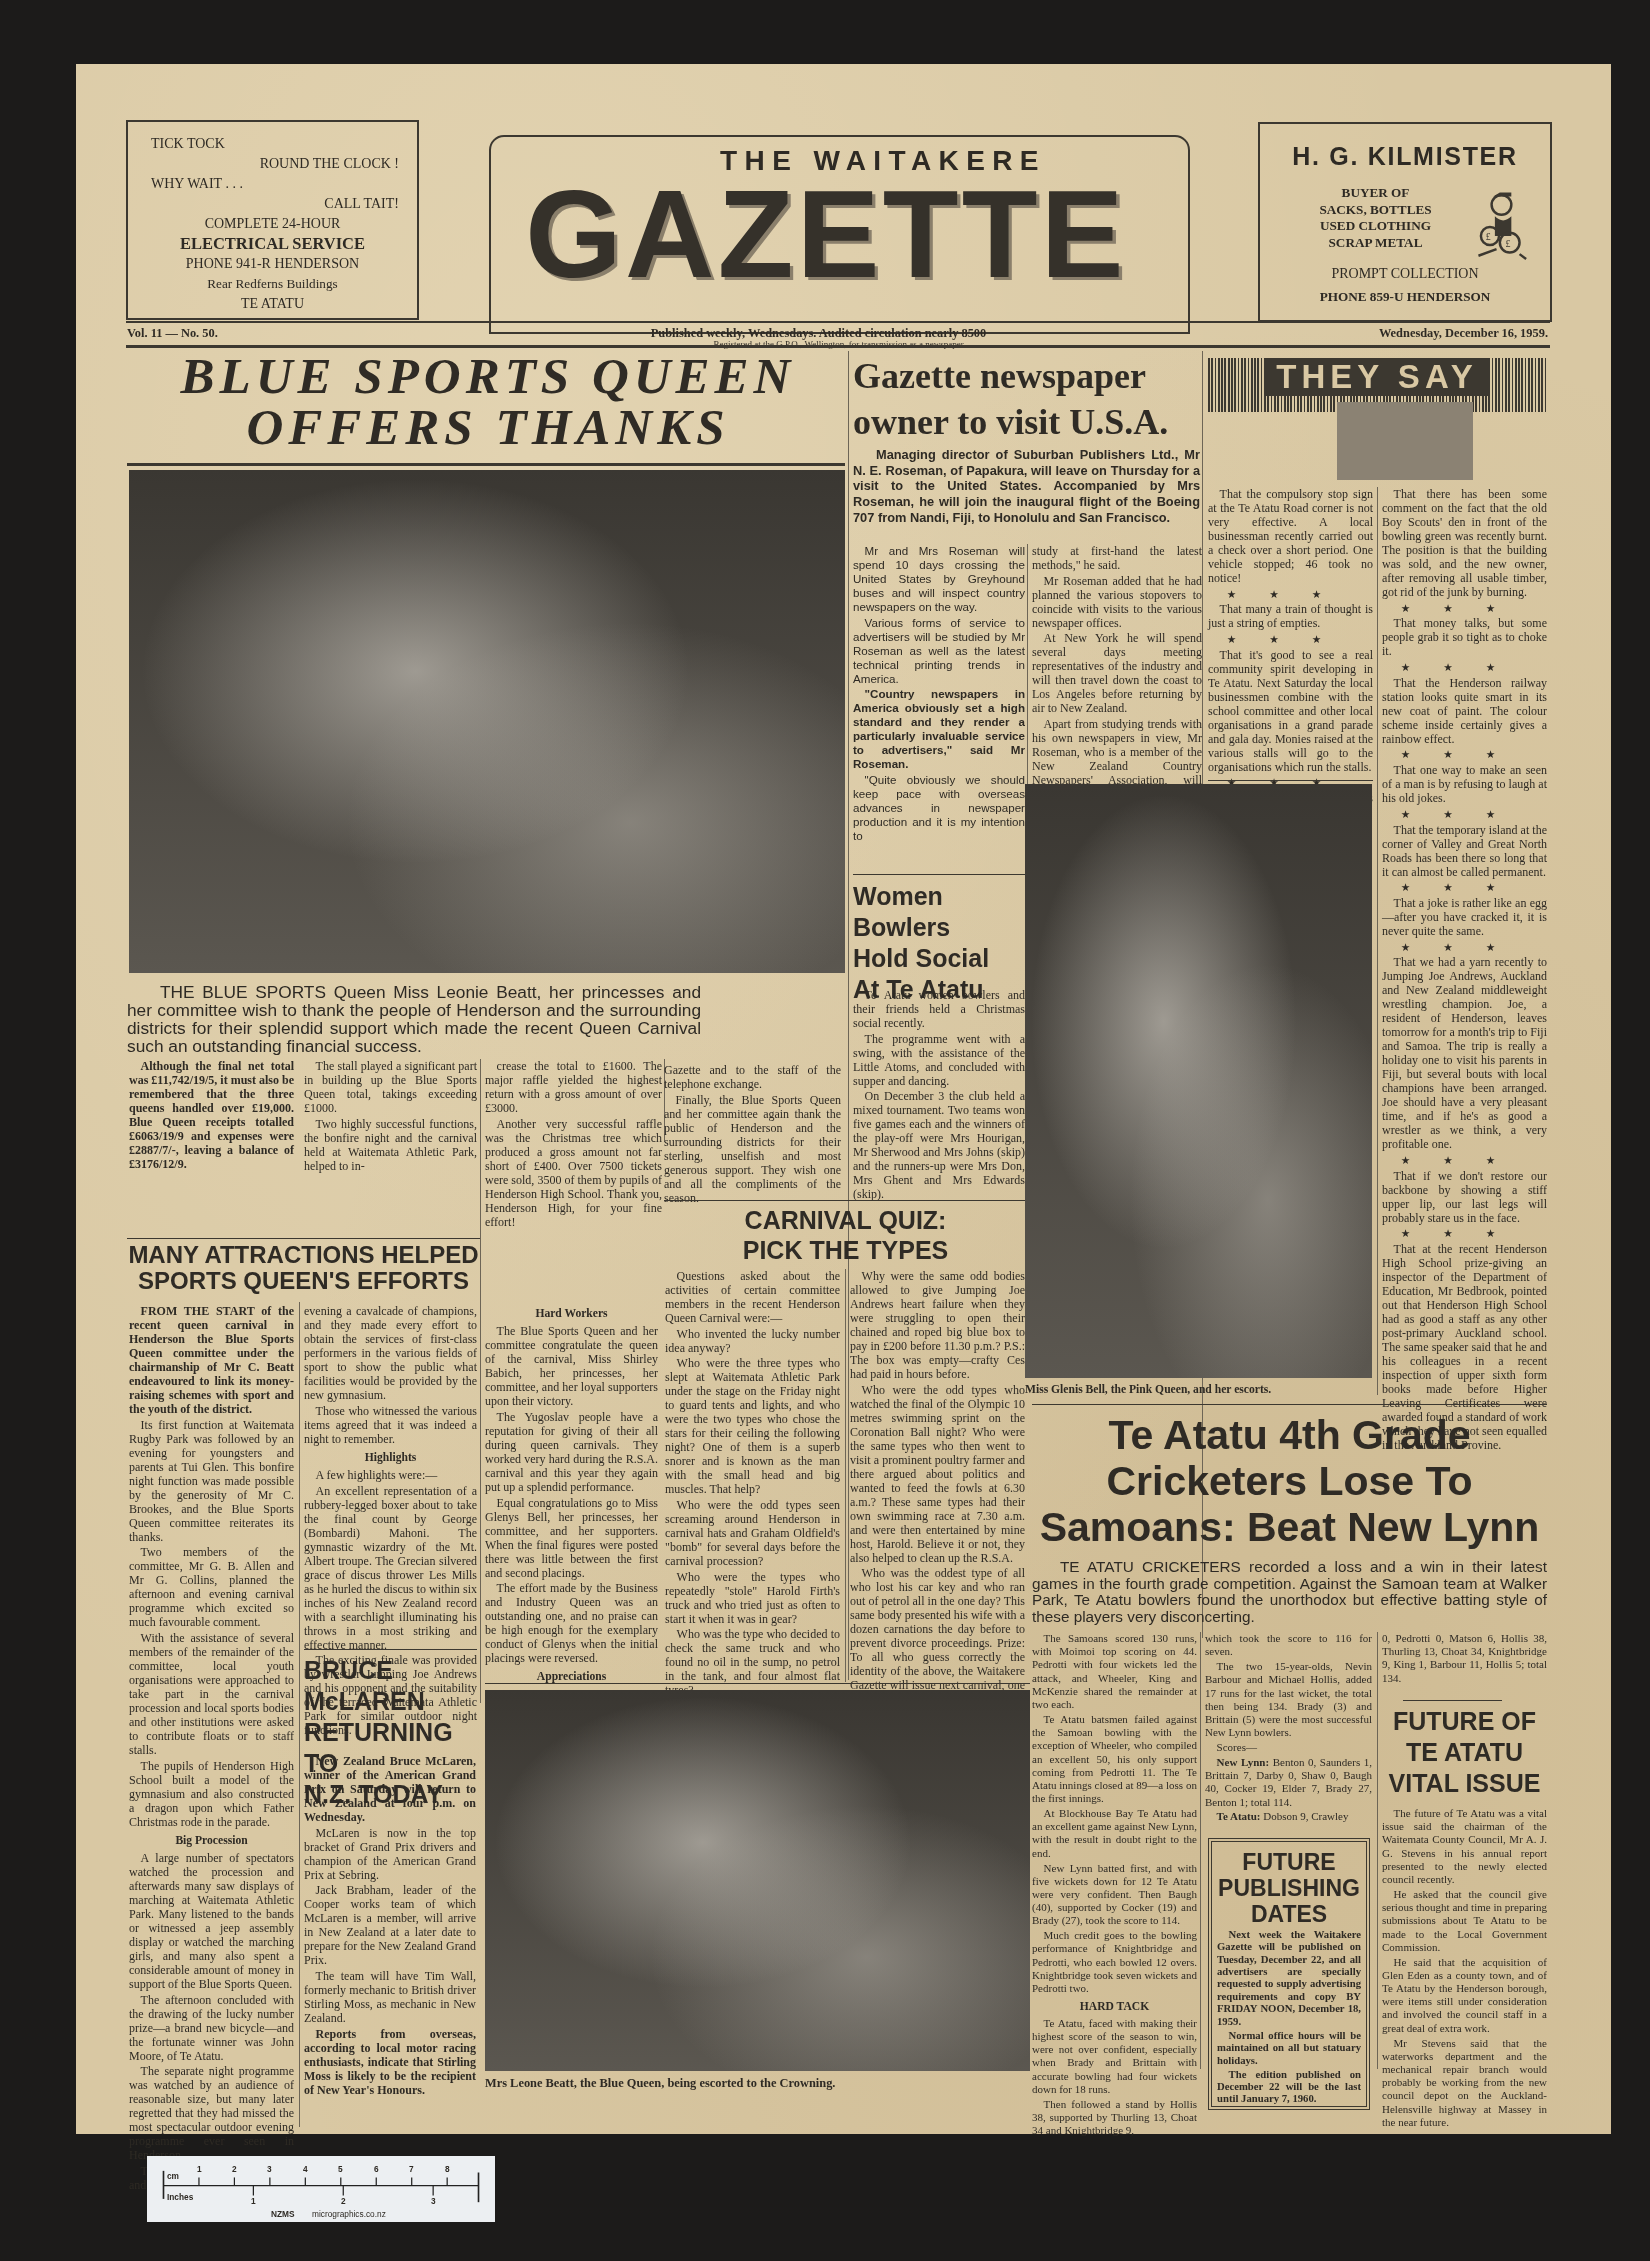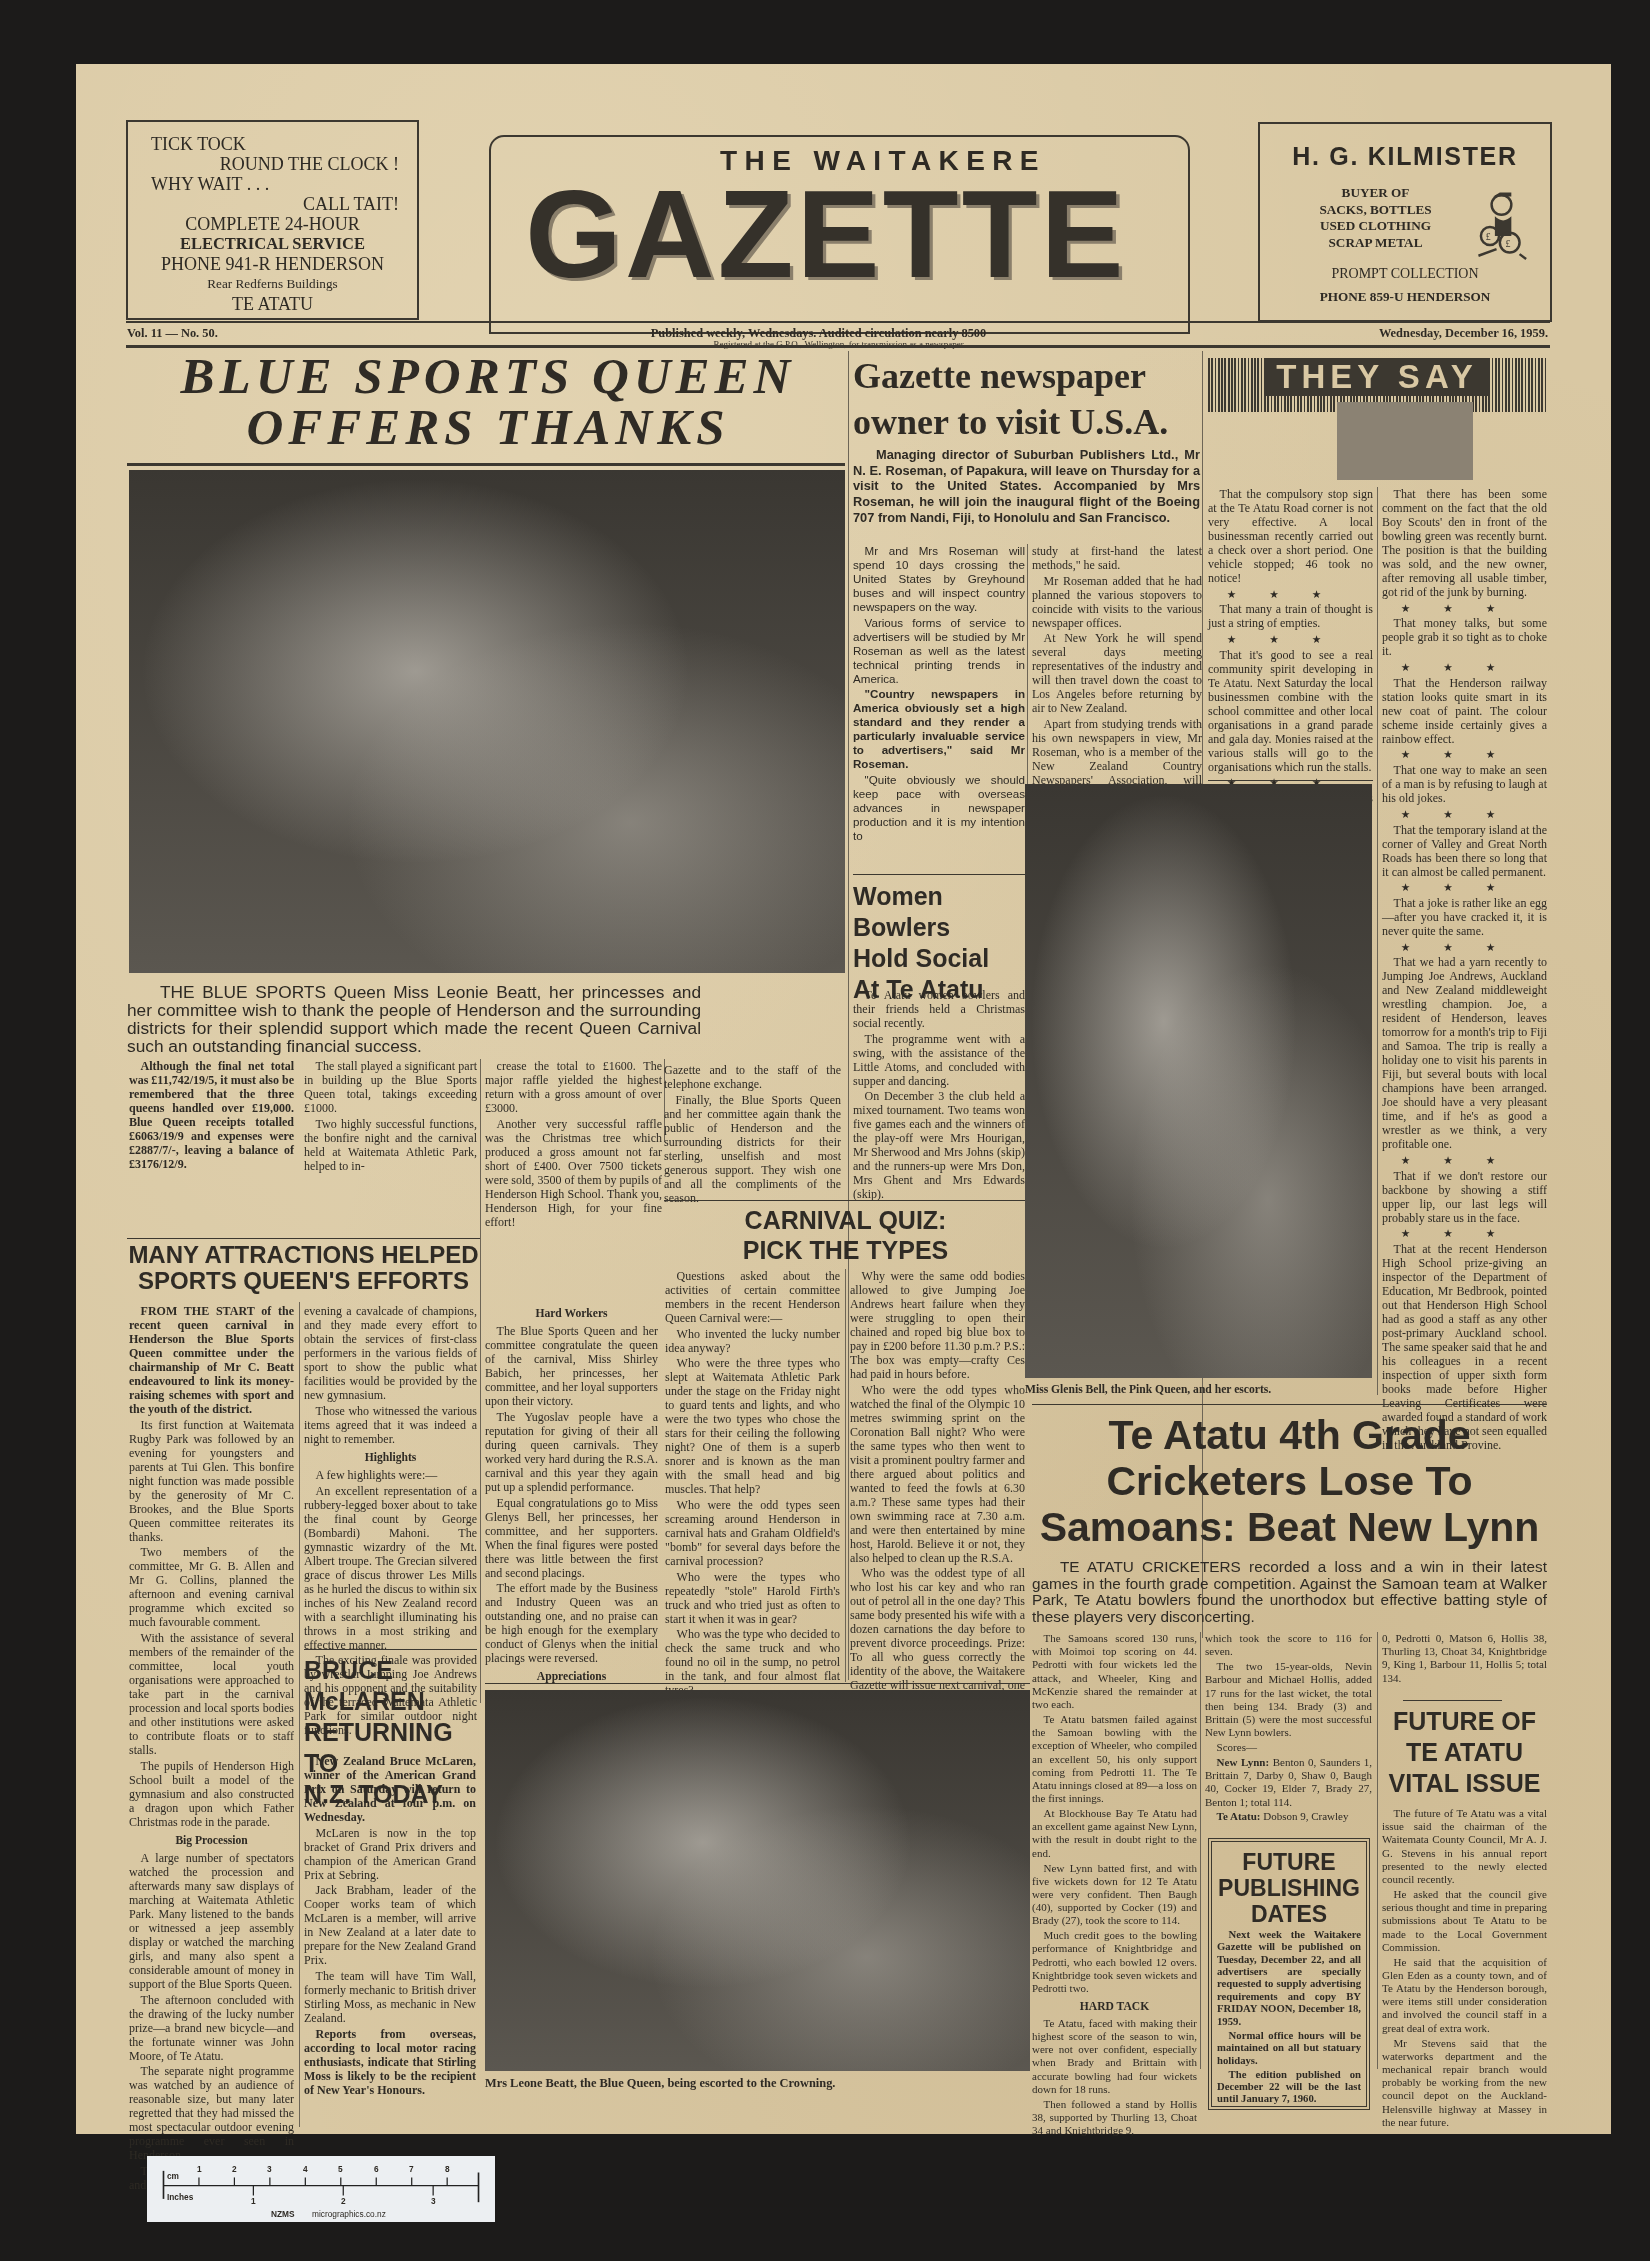--- a/index.html
+++ b/index.html
@@ -4,21 +4,21 @@
 <style>
   html,body{margin:0;padding:0;}
   body{width:1651px;height:2261px;background:#1c1b1a;position:relative;overflow:hidden;font-family:"Liberation Serif",serif;color:#2e2a24;}
   .paper{position:absolute;left:76px;top:64px;width:1535px;height:2070px;background:#d9c8a3;
     background-image:radial-gradient(ellipse at 30% 20%,rgba(255,245,220,.25),transparent 60%),radial-gradient(ellipse at 80% 80%,rgba(160,130,80,.18),transparent 60%);}
   .abs{position:absolute;}
   .box{border:2.5px solid #3c3830;}
   .sans{font-family:"Liberation Sans",sans-serif;}
   .serif{font-family:"Liberation Serif",serif;}
   .center{text-align:center;}
-  .ad1 div{font-family:"Liberation Serif",serif;font-weight:bold;font-size:18px;line-height:20px;}
+  .ad1 div{font-family:"Liberation Serif",serif;font-weight:bold;font-size:14px;line-height:20px;}
   .rule{position:absolute;background:#3c3830;}
   .vrule{position:absolute;width:0.8px;background:#6d6556;}
   .col{position:absolute;font-size:12px;line-height:14px;text-align:justify;}
   .col p{margin:0 0 1.7px 0;text-indent:11.6px;}
   .col .bold{font-weight:bold;}
   .sub{text-align:center;font-weight:bold;font-size:11.6px;margin:5px 0 3.3px;}
   .photo{position:absolute;background:#4a4640;
     background-image:radial-gradient(ellipse at 40% 40%,rgba(230,225,215,.55),transparent 45%),radial-gradient(ellipse at 70% 70%,rgba(200,195,185,.45),transparent 40%),linear-gradient(180deg,#3a3732,#5b5750);}
   .caption{position:absolute;font-weight:bold;font-size:12.4px;text-align:left;}
   .stars{text-align:center;letter-spacing:33px;font-size:10.7px;margin:1.7px 0;}

